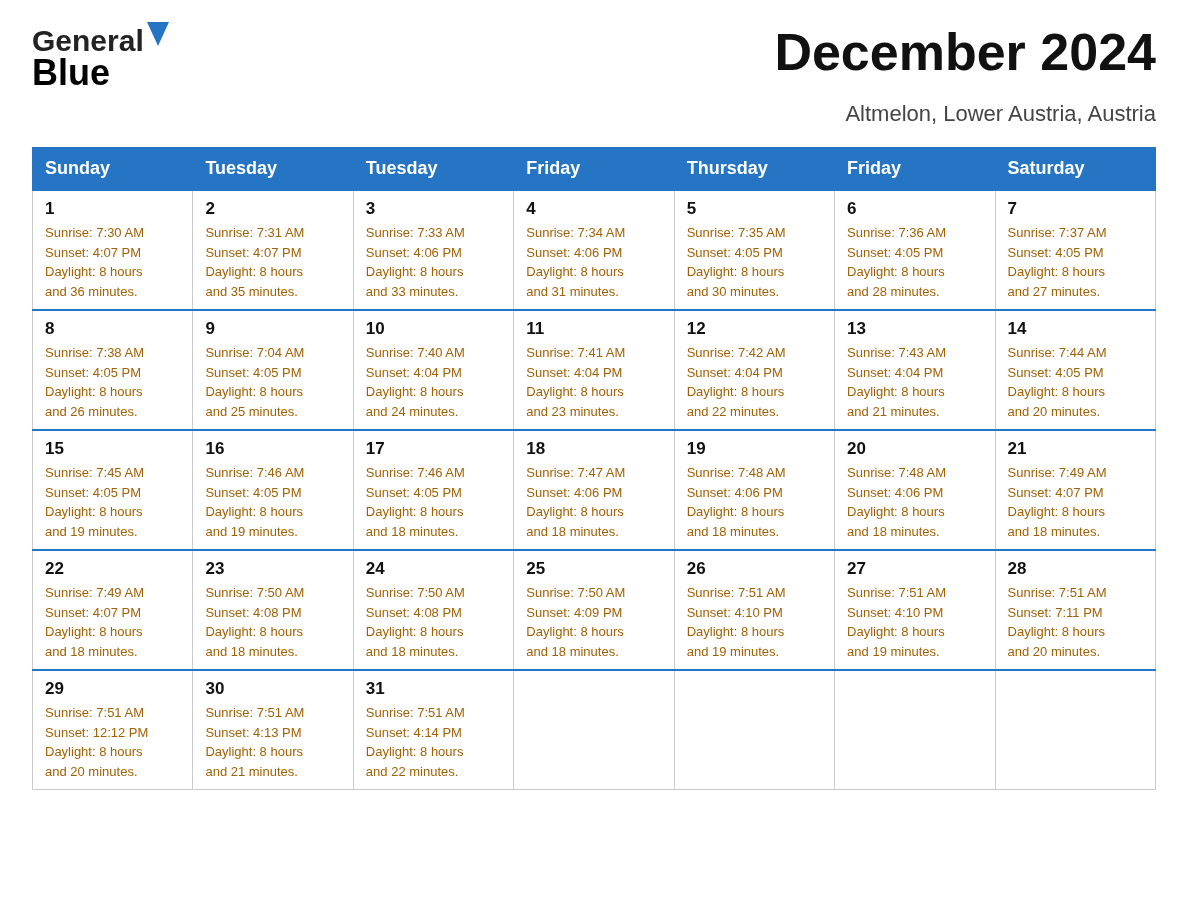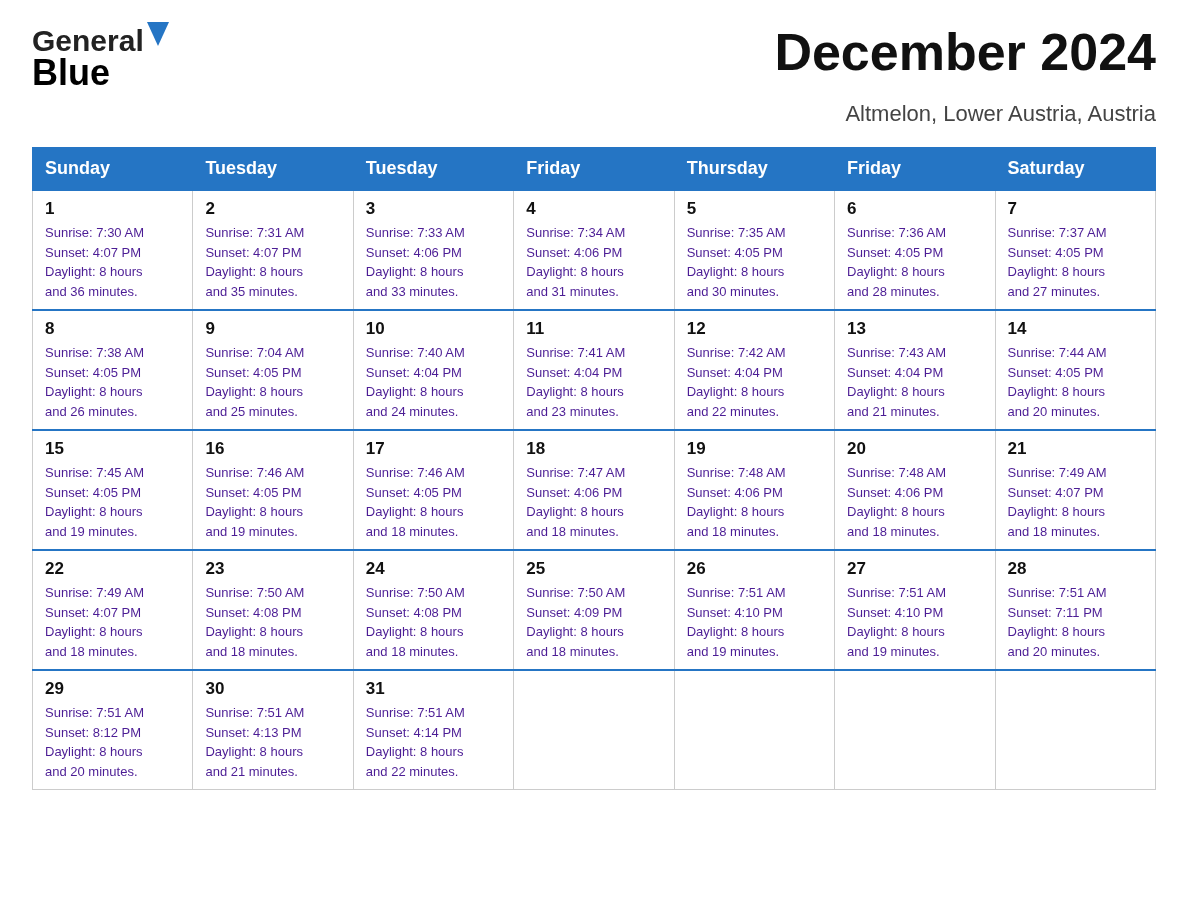--- a/index.html
+++ b/index.html
@@ -65,21 +65,21 @@
     }
     .day-number {
       font-size: 17px;
       font-weight: bold;
       color: #111;
       margin-bottom: 4px;
     }
     .day-info {
       font-size: 13px;
       line-height: 1.5;
-      color: #4c1d95;
+      color: #a16207;
     }
     .logo-wrapper {
       display: flex;
       align-items: flex-start;
     }
     .logo-general {
       font-size: 30px;
       font-weight: bold;
       color: #222;
     }
@@ -380,21 +380,21 @@
             <div>Daylight: 8 hours</div>
             <div>and 20 minutes.</div>
           </div>
         </td>
       </tr>
       <tr>
         <td>
           <div class="day-number">29</div>
           <div class="day-info">
             <div>Sunrise: 7:51 AM</div>
-            <div>Sunset: 8:12 PM</div>
+            <div>Sunset: 12:12 PM</div>
             <div>Daylight: 8 hours</div>
             <div>and 20 minutes.</div>
           </div>
         </td>
         <td>
           <div class="day-number">30</div>
           <div class="day-info">
             <div>Sunrise: 7:51 AM</div>
             <div>Sunset: 4:13 PM</div>
             <div>Daylight: 8 hours</div>

